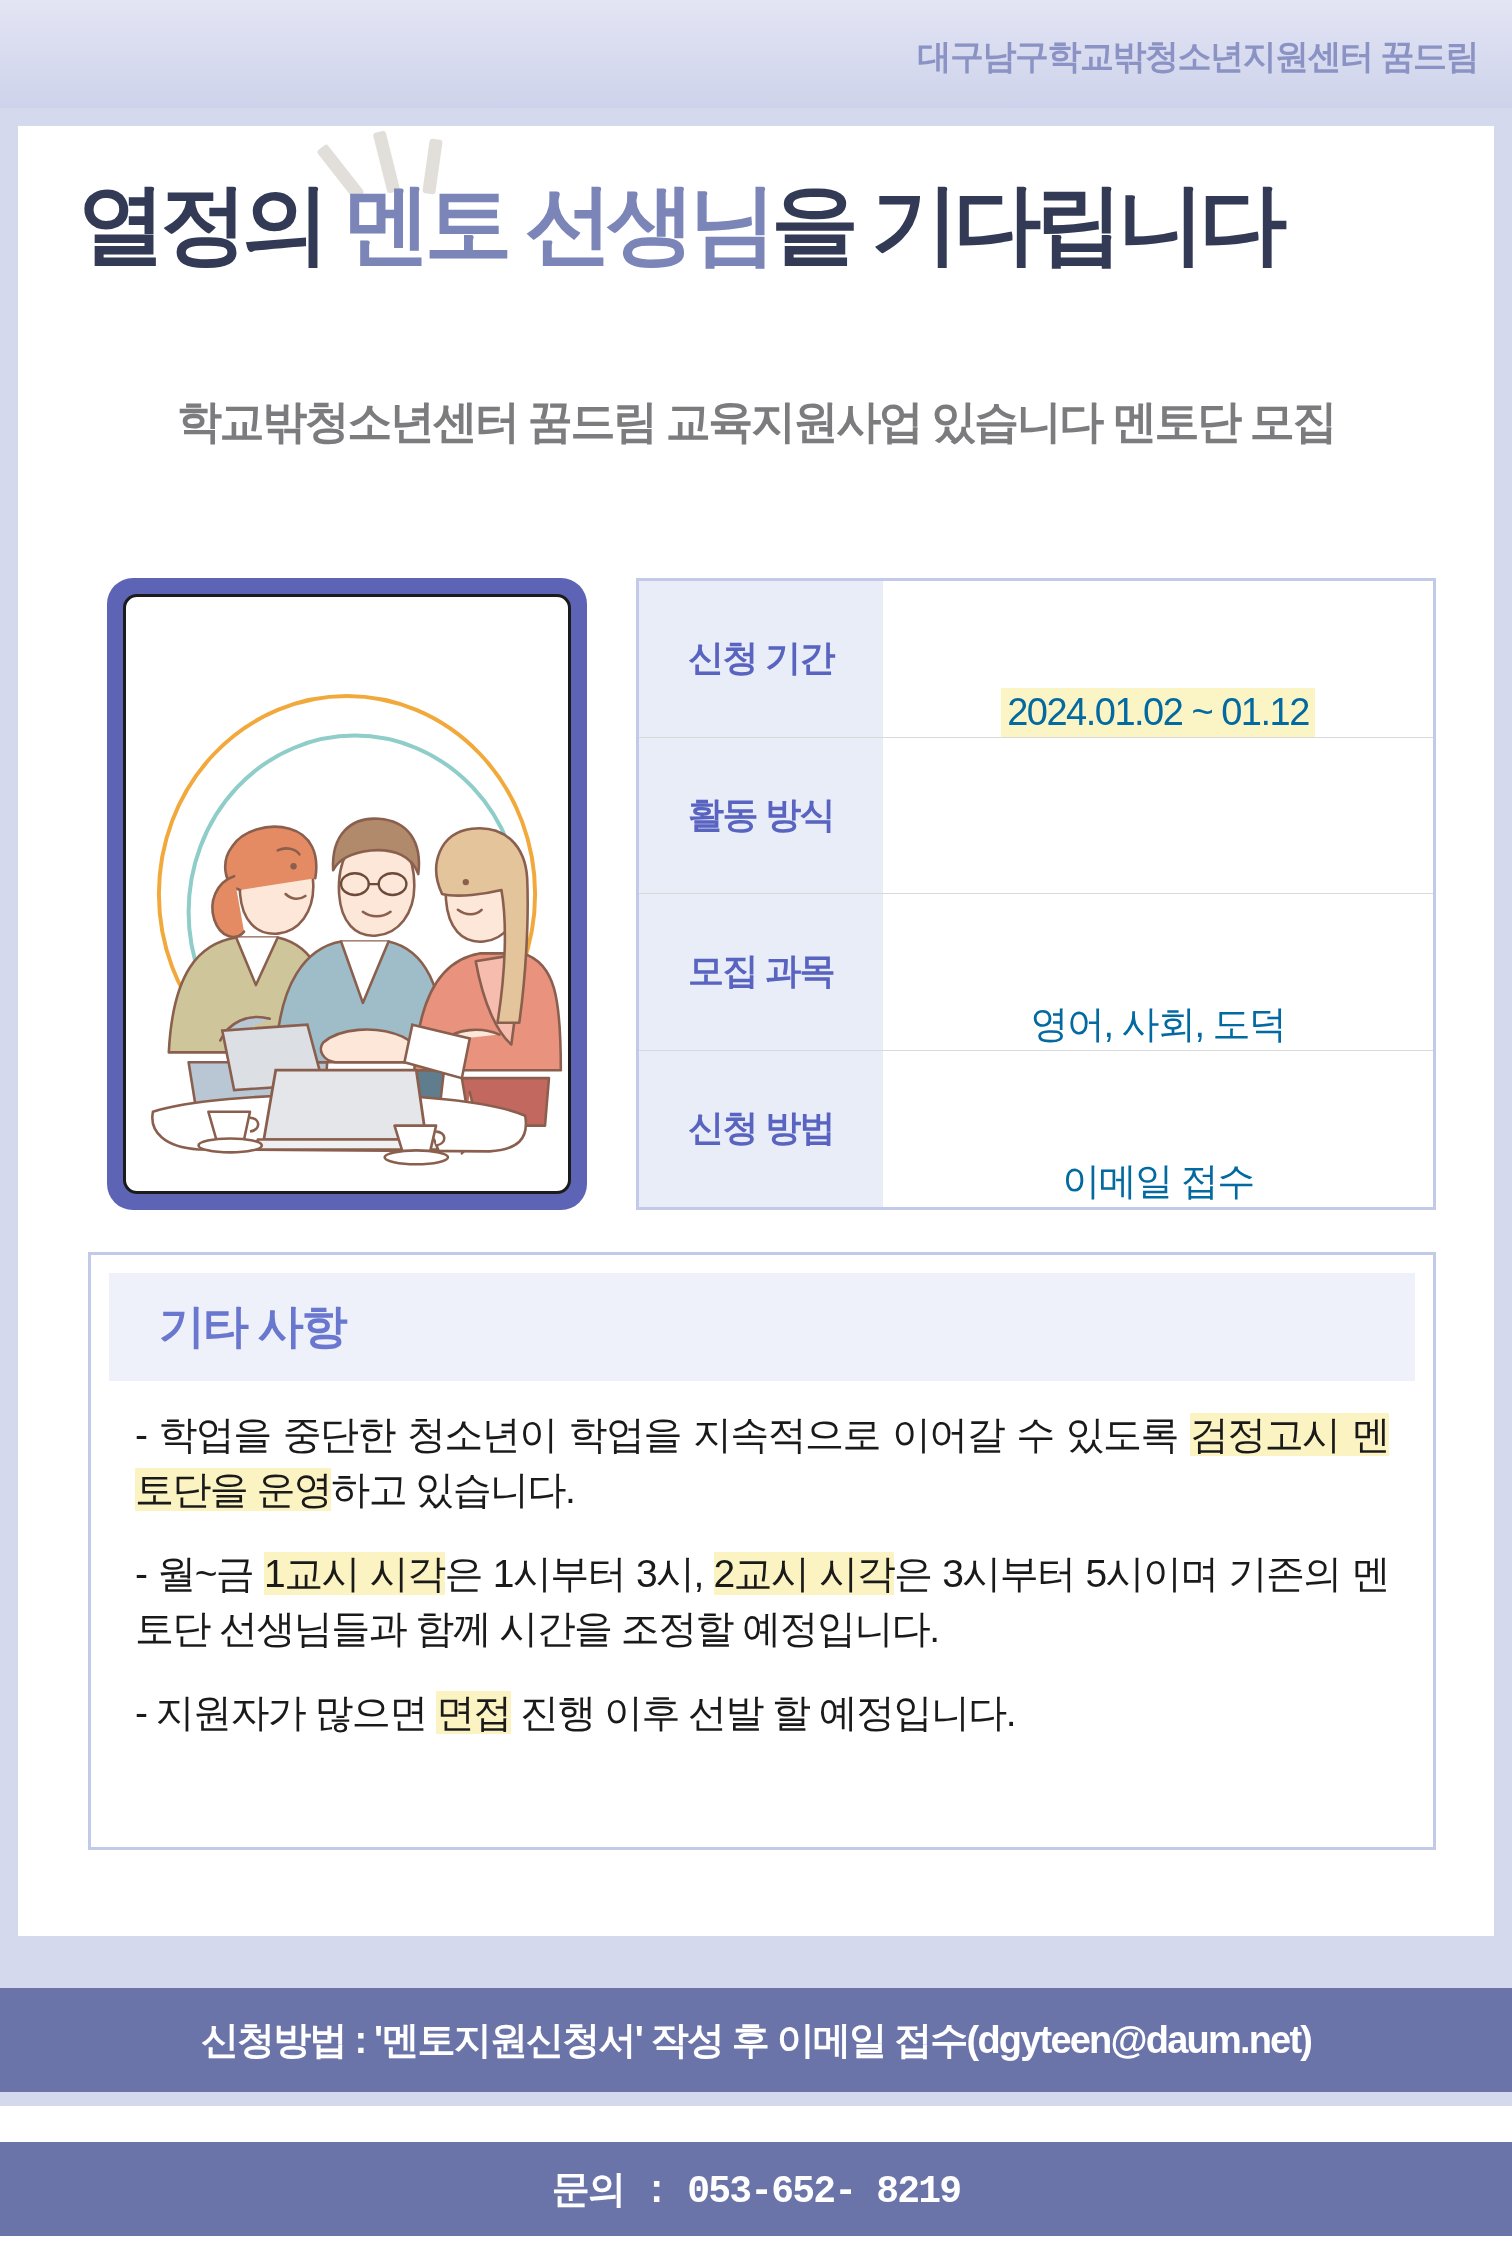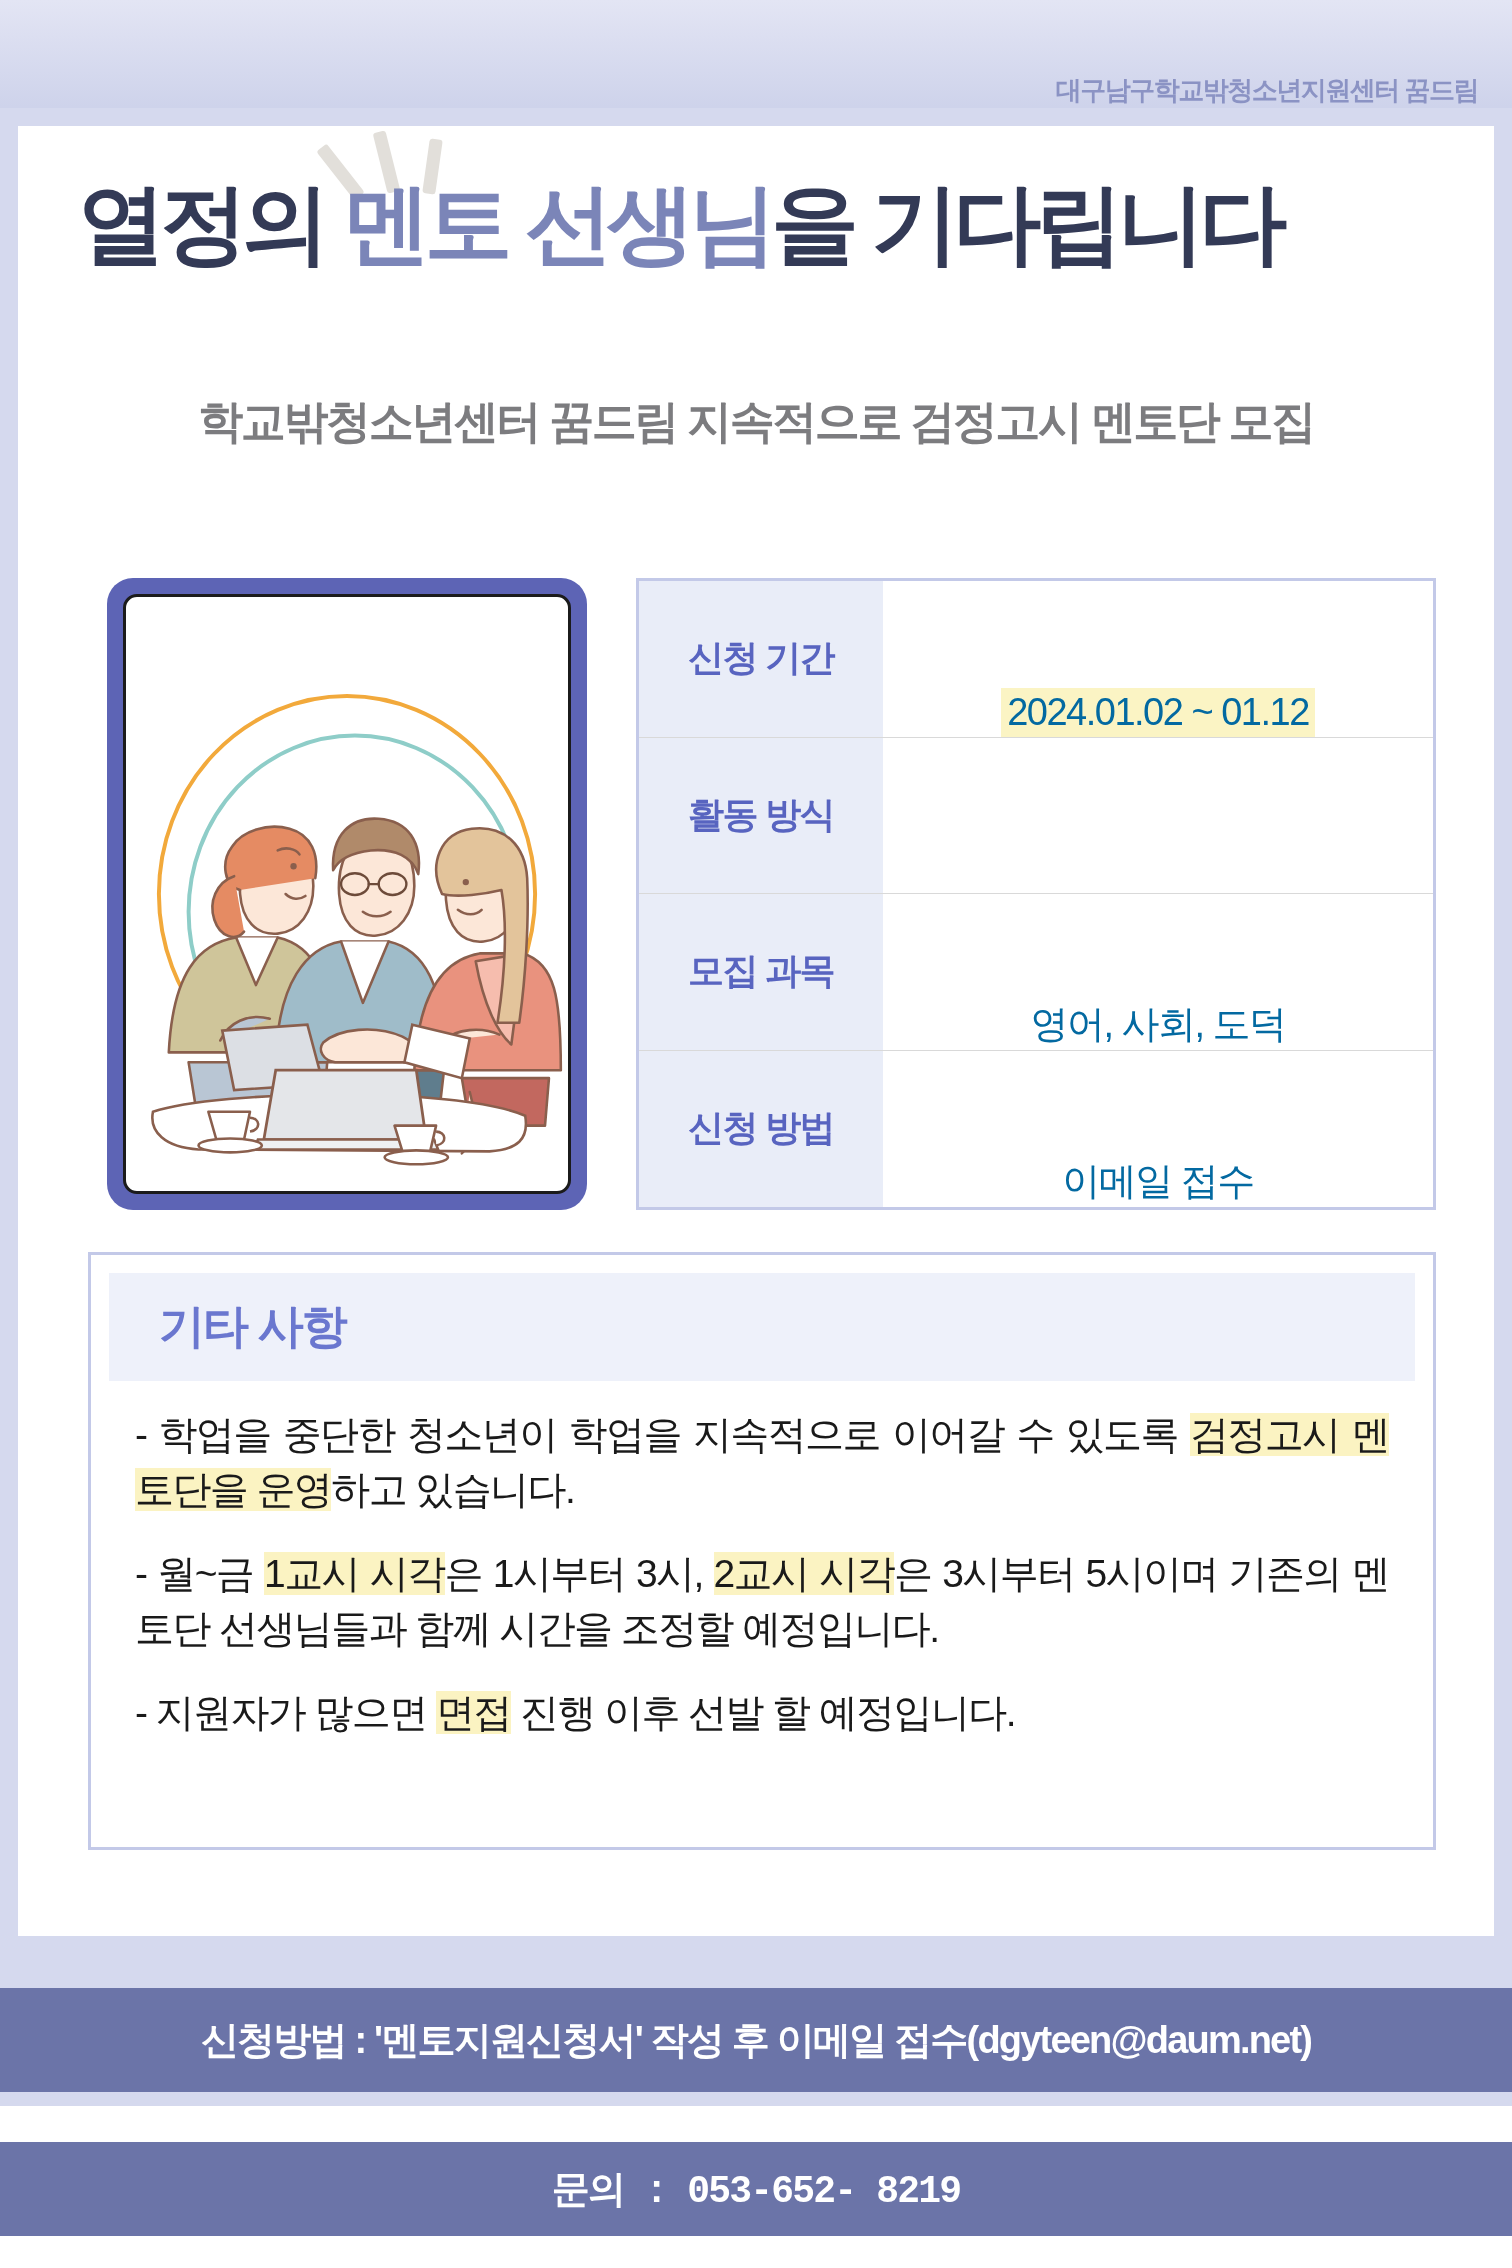--- a/index.html
+++ b/index.html
@@ -24,26 +24,25 @@
     position: absolute;
     left: 0; top: 0;
     width: 1512px;
     height: 118px;
     background: linear-gradient(180deg, #e3e5f4 0%, #ccd1ea 100%);
   }
   .header-title {
     position: absolute;
     right: 34px;
     top: 34px;
-    font-size: 26px;
+    font-size: 34px;
     font-weight: 700;
     letter-spacing: -1.5px;
     color: #8b93c4;
     white-space: nowrap;
-    margin-top: 39px;
   }
 
   
   .frame-outer {
     position: absolute;
     left: 0; top: 108px;
     width: 1512px;
     height: 1840px;
     background: #d5d9ee;
   }
@@ -252,21 +251,21 @@
     <div class="sparkles">
       <span class="spark s1"></span>
       <span class="spark s2"></span>
       <span class="spark s3"></span>
     </div>
     <div class="title-line">
       <span class="t-dark">열정의</span><span>&nbsp;</span><span class="t-mid">멘토 선생님</span><span class="t-dark">을</span><span>&nbsp;</span><span class="t-dark">기다립니다</span>
     </div>
   </div>
 
-  <div class="subtitle">학교밖청소년센터 꿈드림 지속적으로 검정고시 멘토단 모집</div>
+  <div class="subtitle">학교밖청소년센터 꿈드림 교육지원사업 있습니다 멘토단 모집</div>
 
   <div class="illus-card">
     <div class="illus-inner">
       <svg class="illus-svg" viewBox="0 0 440 600">
 
         <ellipse cx="220" cy="300" rx="190" ry="200" fill="none" stroke="#f2a93b" stroke-width="4"></ellipse>
         <ellipse cx="228" cy="318" rx="168" ry="178" fill="none" stroke="#8ecdc8" stroke-width="4"></ellipse>
 
         <g stroke="#8a5f4d" stroke-width="2.6" fill="none" stroke-linejoin="round" stroke-linecap="round">
           <path d="M40 460 C44 380 70 350 108 344 L150 344 C186 352 204 384 206 460 Z" fill="#cfc59a"></path>

